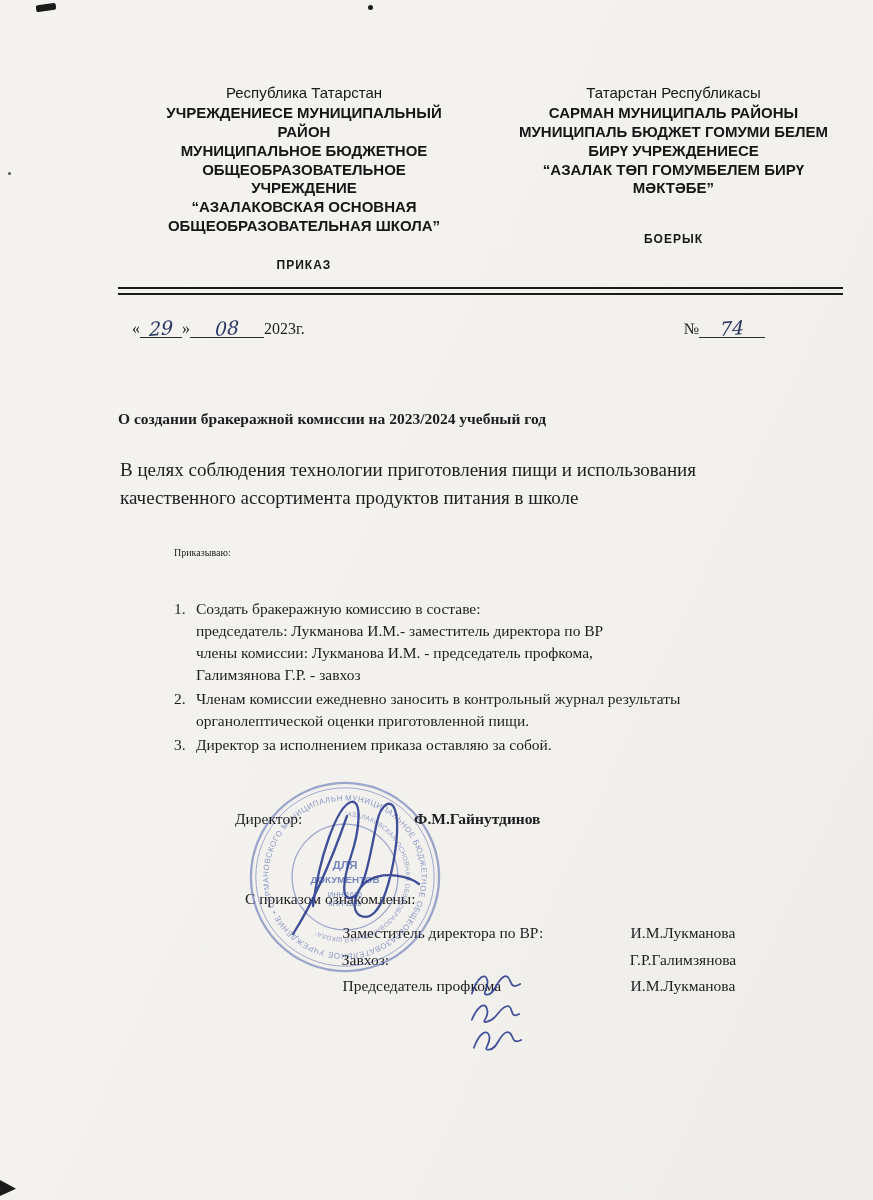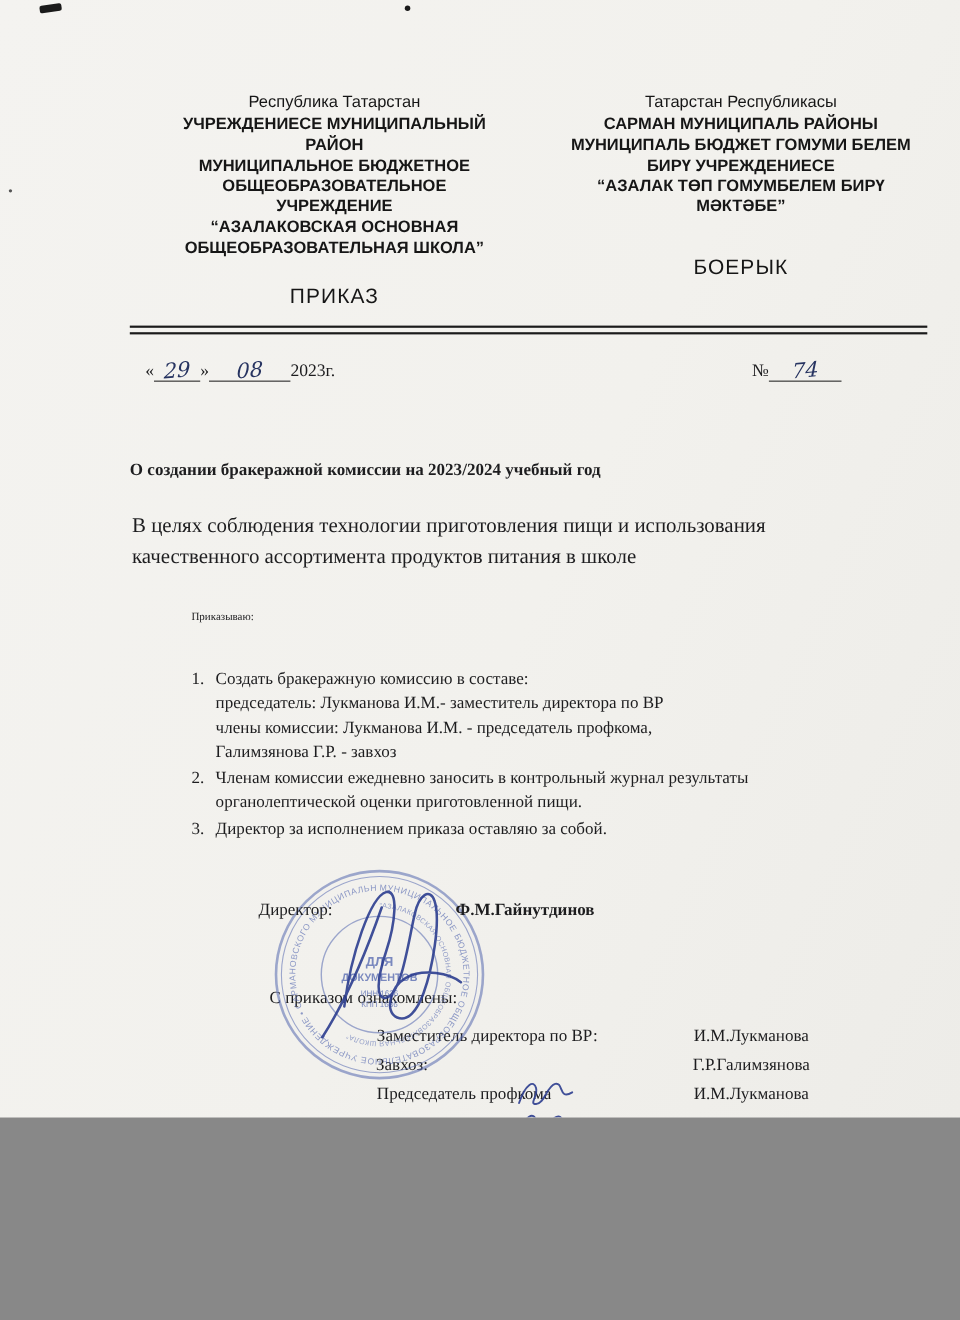--- a/index.html
+++ b/index.html
@@ -1,29 +1,29 @@
 <!DOCTYPE html>
 <html><head>
 <meta charset="utf-8">
 <style>
   html,body{margin:0;padding:0;background:#888;}
   .page{
-    position:relative;width:873px;height:1016px;margin:0 auto;overflow:hidden;
+    position:relative;width:873px;height:1200px;margin:0 auto;overflow:hidden;
     background:linear-gradient(115deg,#f4f3f0 0%,#f2f1ed 55%,#edecE8 100%);
     background-color:#f2f1ed;
     color:#1d1d1f;
   }
   .content{padding:84px 30px 0 118px;}
   
   .doc-header{display:flex;font-family:"Liberation Sans",sans-serif;font-size:15px;line-height:1.26;text-align:center;color:#161616;}
   .col-left{width:372px;}
   .col-right{flex:1;padding-left:14px;}
   .region{font-weight:400;margin-bottom:1px;}
   .org-line{font-weight:700;}
-  .doc-type{font-weight:400;font-size:19px;letter-spacing:1px;}
+  .doc-type{font-weight:700;font-size:12px;letter-spacing:1px;}
   .col-left .doc-type{margin-top:22px;}
   .col-right .doc-type{margin-top:34px;}
   
   .double-rule{margin-top:14px;height:4px;border-top:2.5px solid #1b1b1b;border-bottom:2px solid #1b1b1b;}
   
   .meta-row{margin-top:20px;display:flex;justify-content:space-between;align-items:flex-end;
     font-family:"Liberation Serif",serif;font-size:16px;padding:0 78px 0 14px;}
   .blank{display:inline-block;border-bottom:1.2px solid #2a2a2a;text-align:center;vertical-align:bottom;}
   .blank.day{min-width:42px;}
   .blank.month{min-width:74px;}

